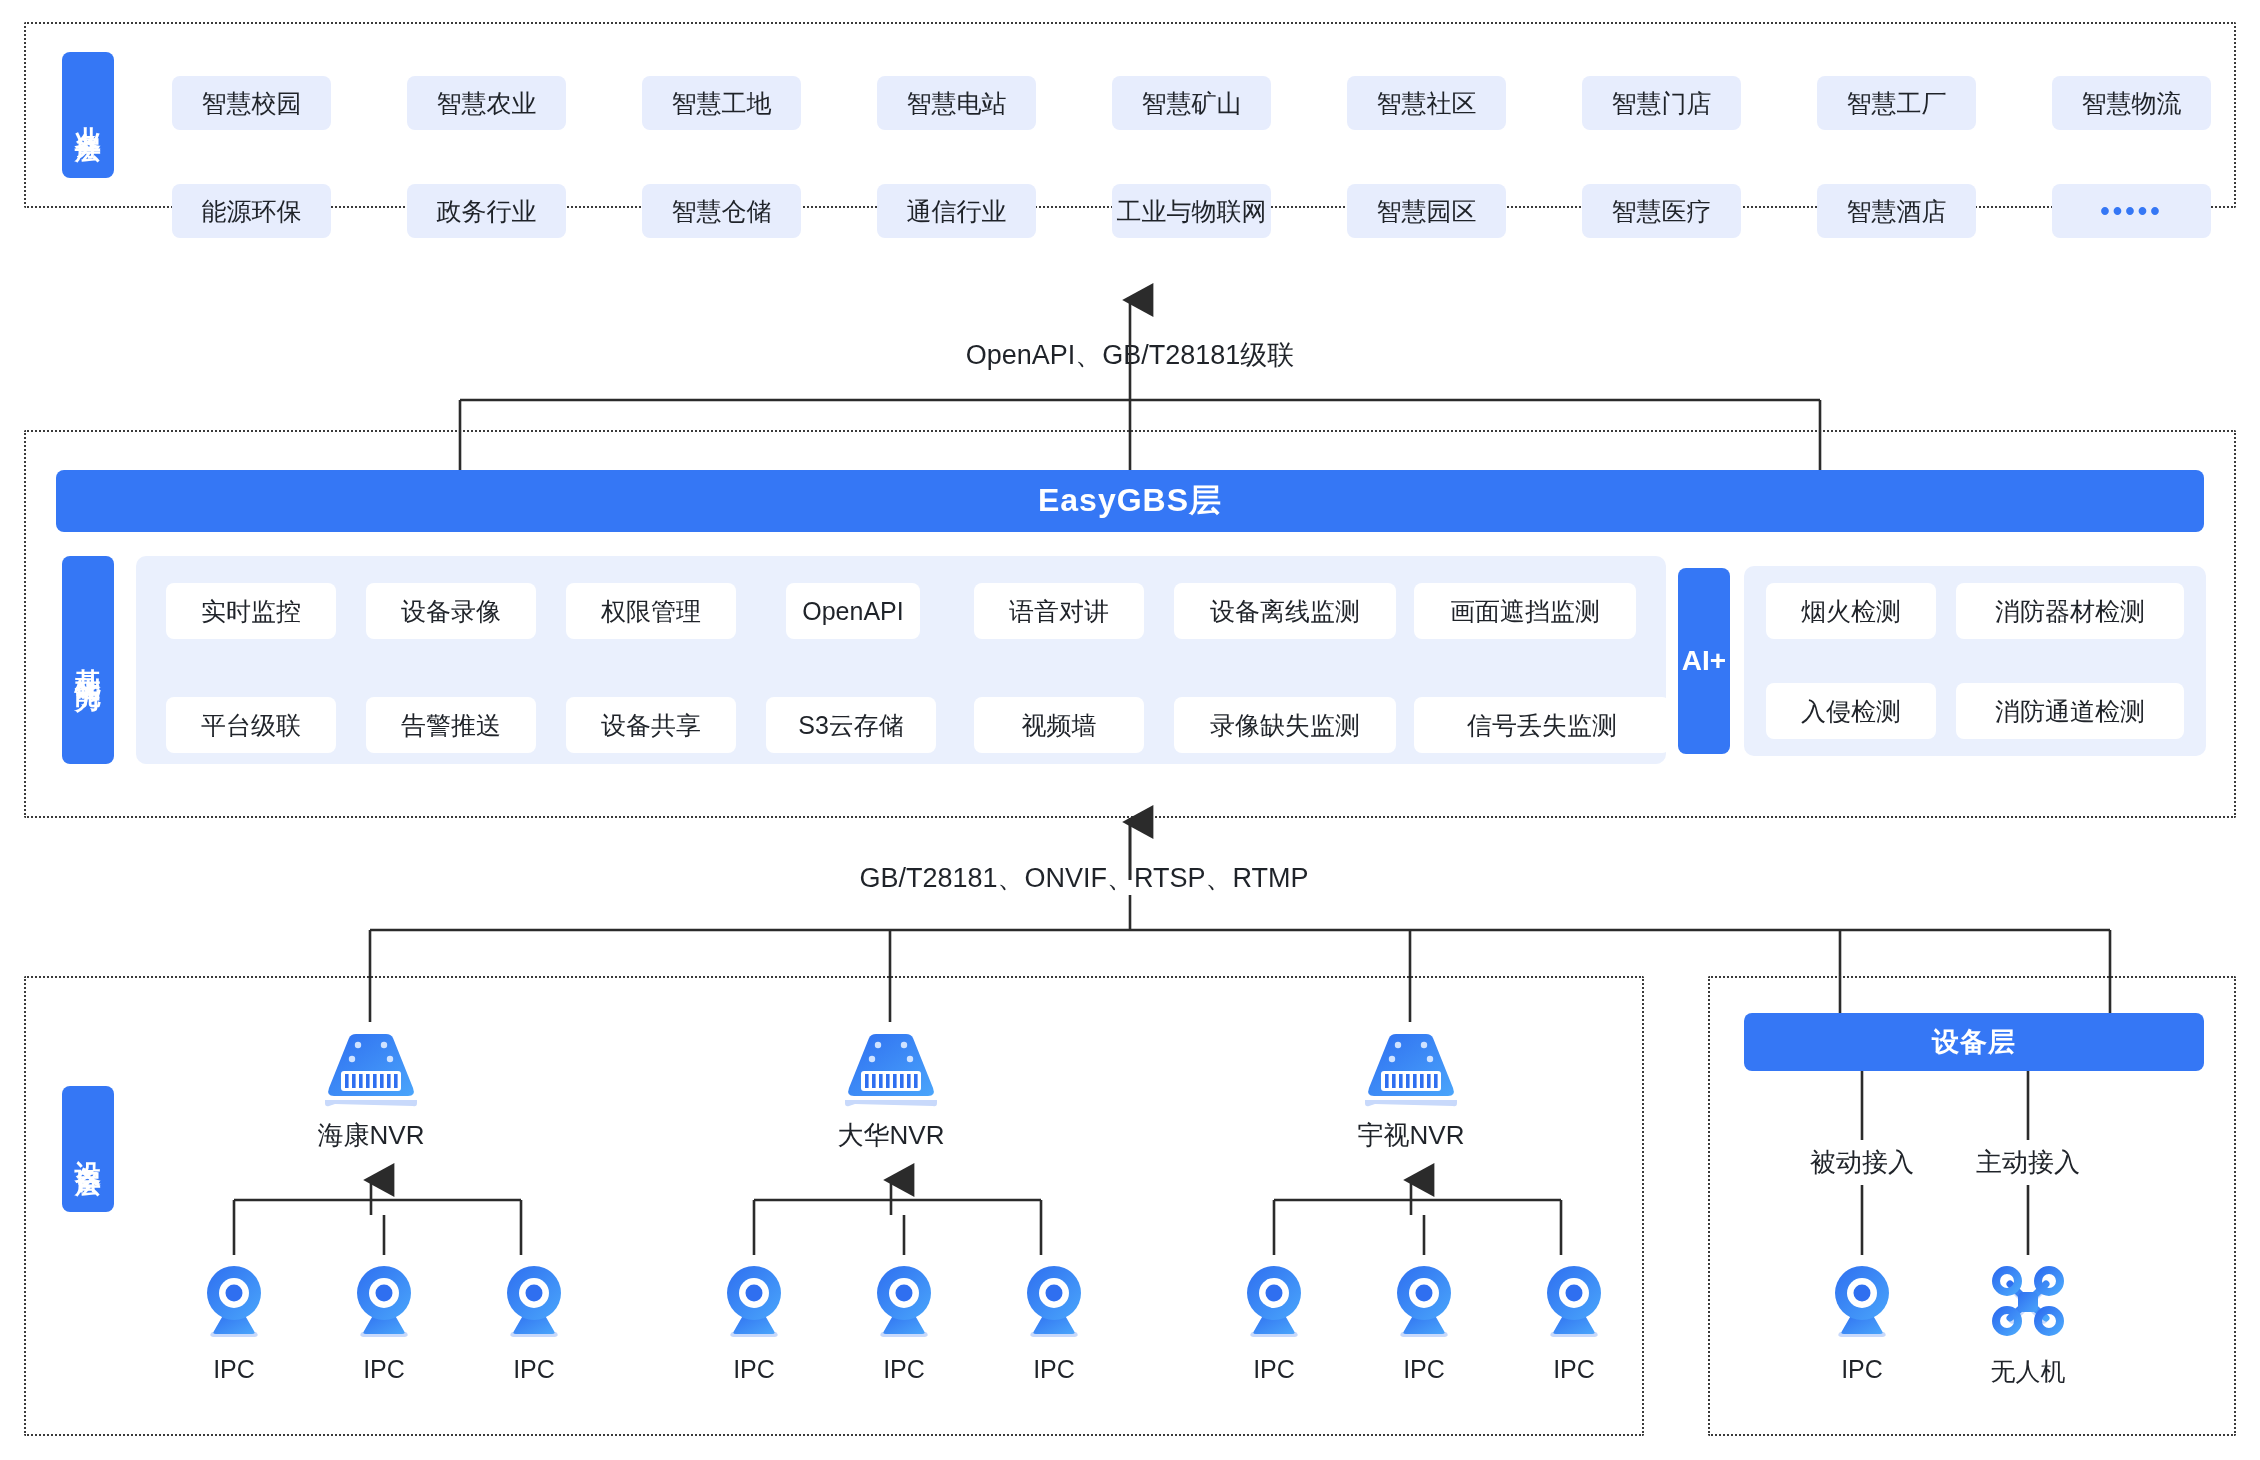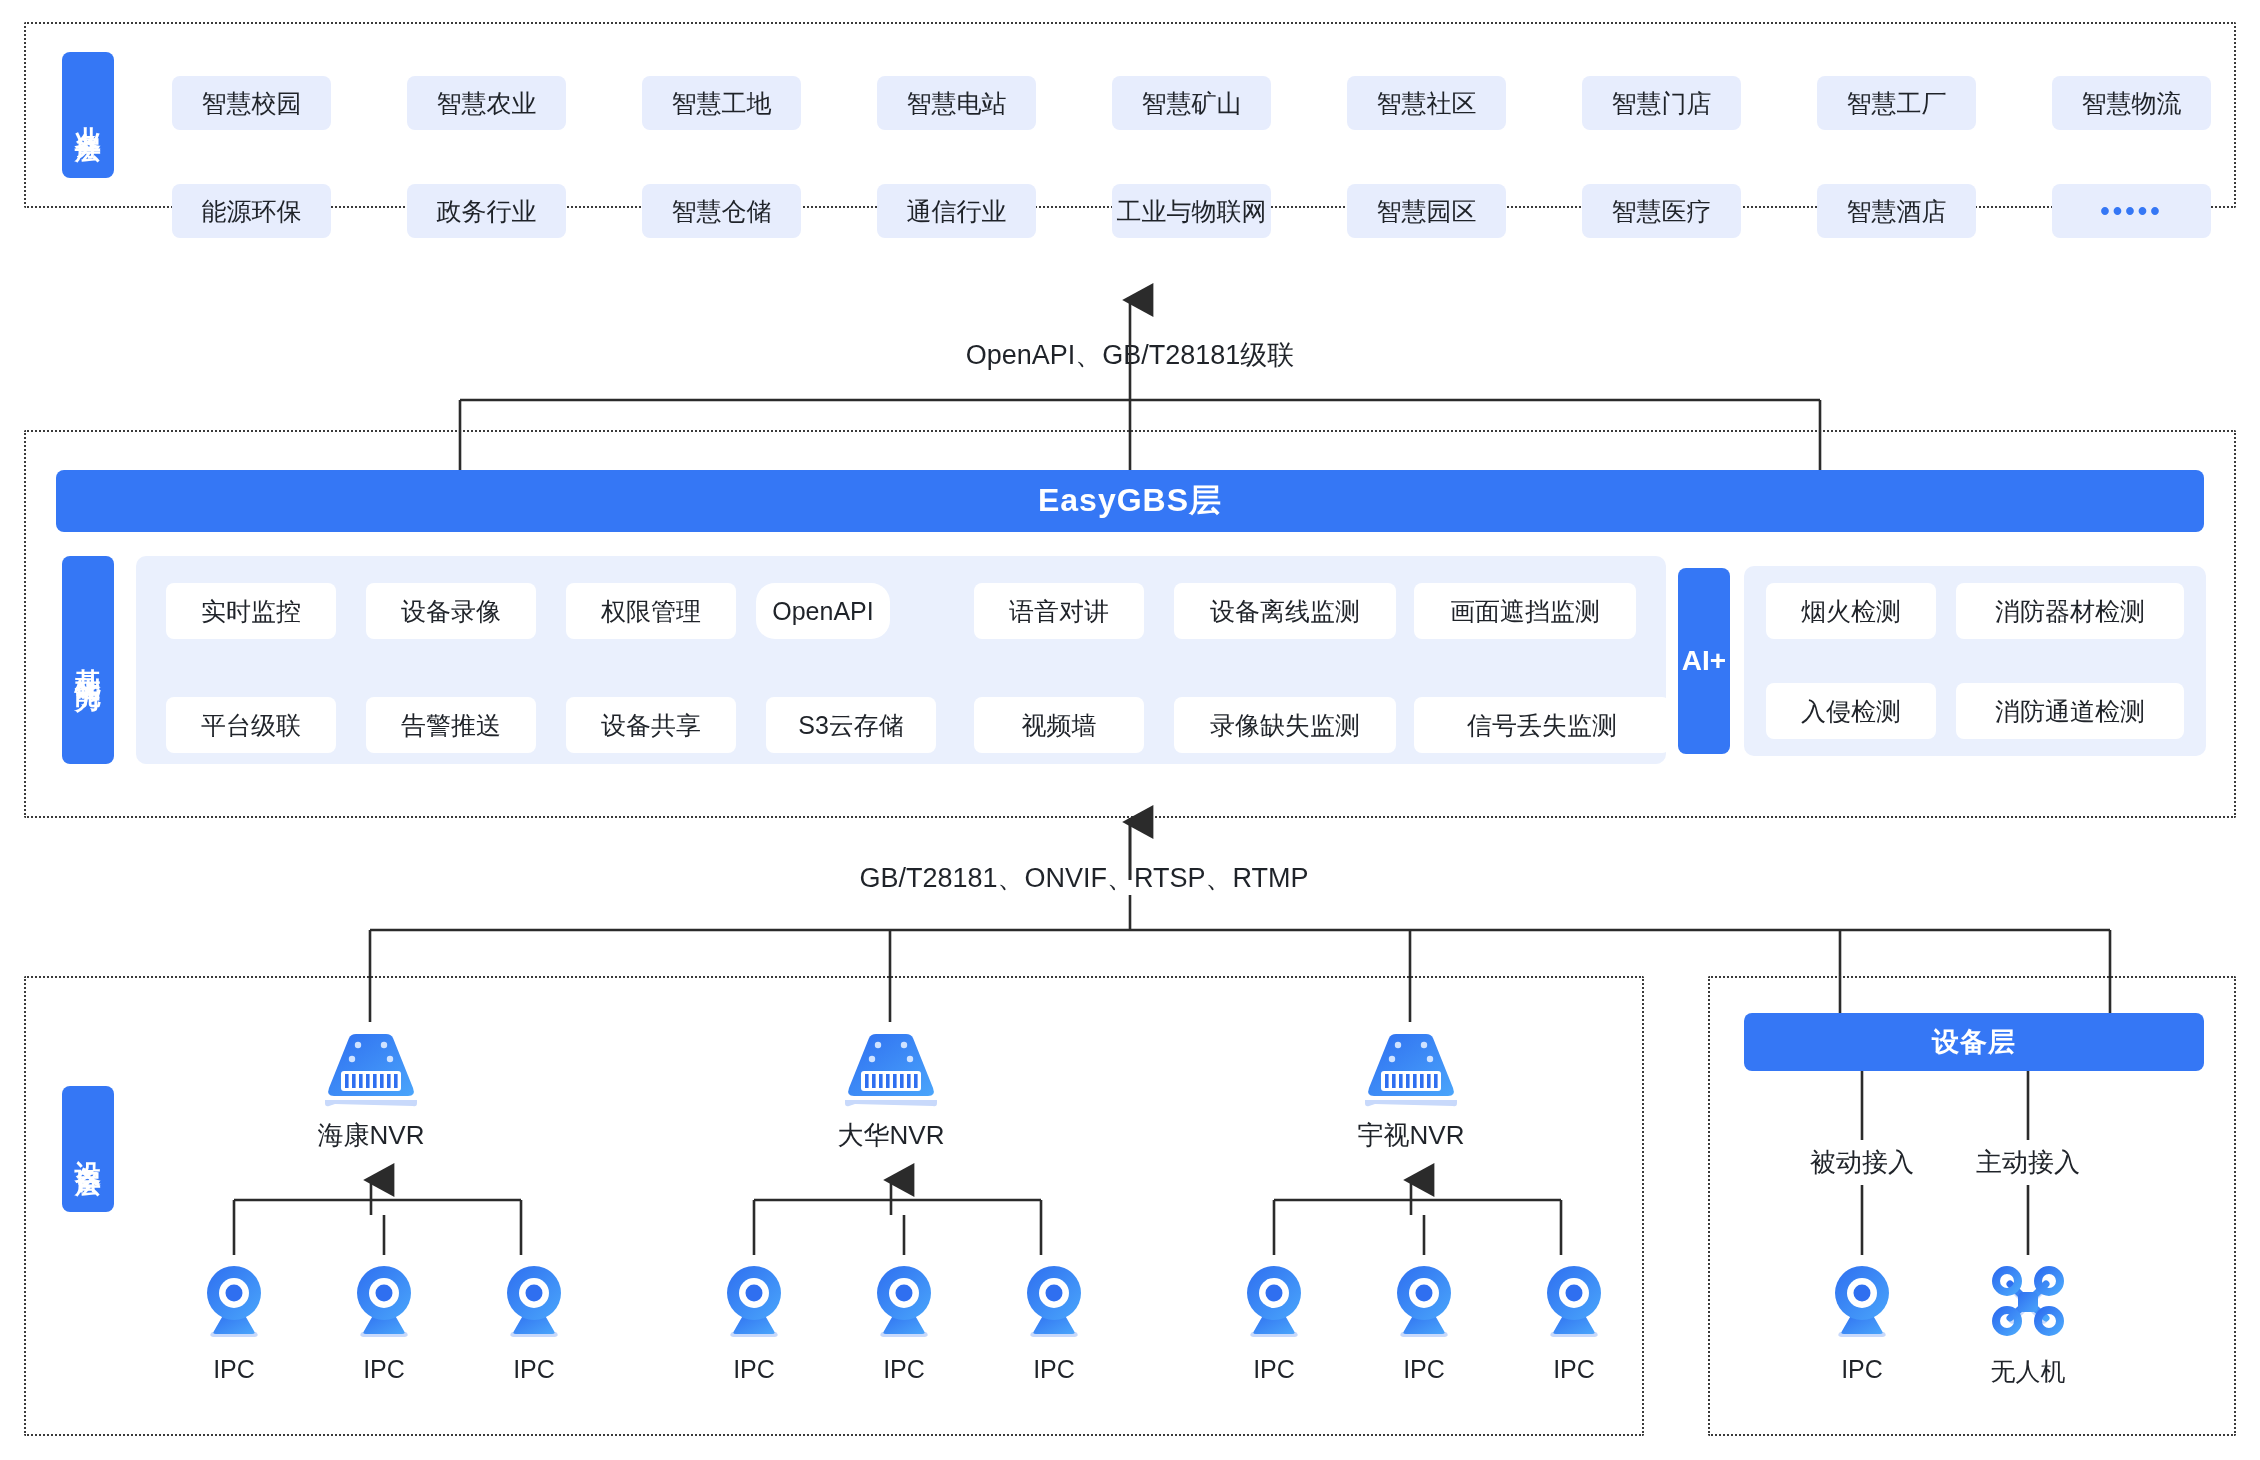--- a/index.html
+++ b/index.html
@@ -175,21 +175,21 @@
 
 <div class="chip white" style="left:166px;top:583px;width:170px;height:56px;">
     <span>实时监控</span>
   </div>
 <div class="chip white" style="left:366px;top:583px;width:170px;height:56px;">
     <span>设备录像</span>
   </div>
 <div class="chip white" style="left:566px;top:583px;width:170px;height:56px;">
     <span>权限管理</span>
   </div>
-<div class="chip white" style="left:756px;top:583px;width:134px;height:56px;border-radius:19px;">
+<div class="chip white" style="left:786px;top:583px;width:134px;height:56px;">
     <span>OpenAPI</span>
   </div>
 <div class="chip white" style="left:974px;top:583px;width:170px;height:56px;">
     <span>语音对讲</span>
   </div>
 <div class="chip white" style="left:1174px;top:583px;width:222px;height:56px;">
     <span>设备离线监测</span>
   </div>
 <div class="chip white" style="left:1414px;top:583px;width:222px;height:56px;">
     <span>画面遮挡监测</span>

